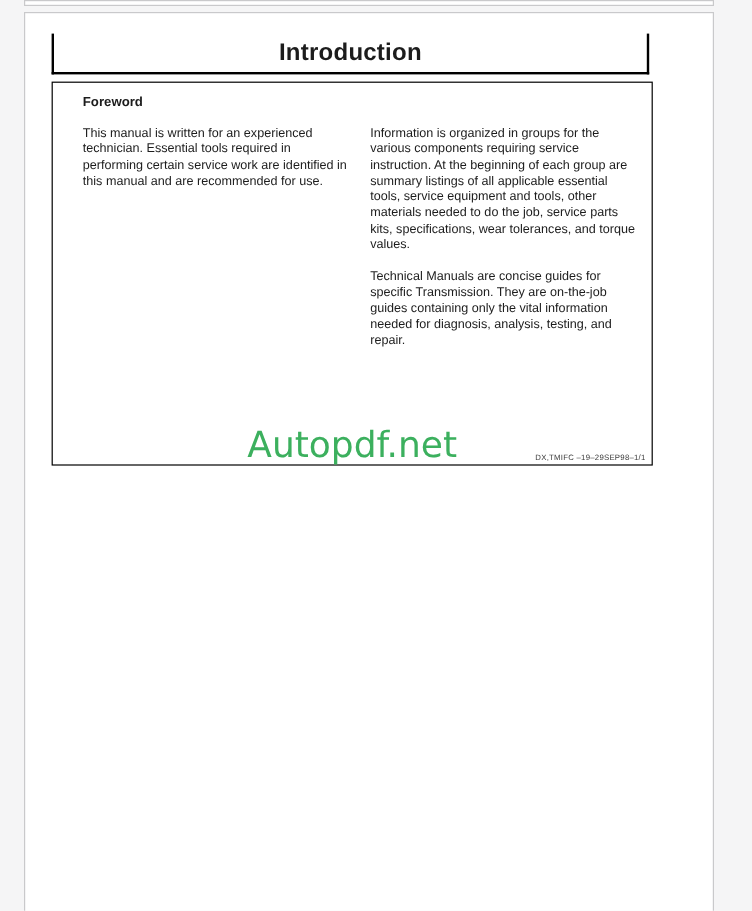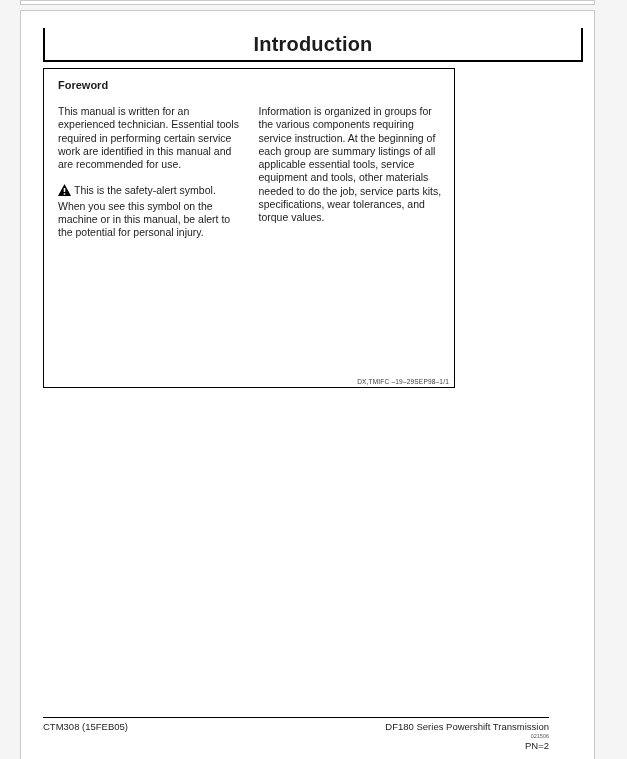--- a/index.html
+++ b/index.html
@@ -23,36 +23,36 @@
   
   .page {
     position: absolute; left: 20px; top: 10px;
     width: 575px; height: 790px;
     background: #ffffff;
     border: 1px solid #c9c9cb;
   }
 
   .title-block {
     margin: 17px 22px 0 22px;
-    width: 540px; height: 34px;
+    width: 498px; height: 34px;
     border-left: 2px solid #000;
     border-right: 2px solid #000;
     border-bottom: 2px solid #000;
     display: flex; align-items: center; justify-content: center;
   }
   .title-block h1 {
     font-size: 20px; font-weight: bold; letter-spacing: 0.2px;
   }
 
   .content-box {
     position: relative;
     margin: 6px 22px 0 22px;
-    width: 412px; height: 320px;
+    width: 501px; height: 320px;
     border: 1px solid #000;
-    padding: 10px 9px 0 14px;
+    padding: 10px 9px 0 25px;
   }
   .foreword-heading { font-size: 11px; font-weight: bold; }
 
   .columns { display: flex; gap: 14px; margin-top: 14px; }
   .col { flex: 1; font-size: 10.5px; line-height: 13.3px; }
   .col p { margin-bottom: 13px; }
 
   .alert-icon { display: inline-block; vertical-align: -2px; margin-right: 3px; }
 
   .watermark {
@@ -97,37 +97,26 @@
     <div class="title-block">
       <h1>Introduction</h1>
     </div>
 
     <div class="content-box">
       <div class="foreword-heading">Foreword</div>
 
       <div class="columns">
         <div class="col">
           <p>This manual is written for an experienced technician. Essential tools required in performing certain service work are identified in this manual and are recommended for use.</p>
-          <p><span class="alert-icon"><svg width="13" height="12" viewBox="0 0 13 12">
-                  <path d="M6.5 0 L13 12 L0 12 Z" fill="#000"></path>
-                  <rect x="5.7" y="4" width="1.6" height="4" fill="#fff"></rect>
-                  <rect x="5.7" y="9.2" width="1.6" height="1.5" fill="#fff"></rect>
-                </svg></span><span>This is the safety-alert symbol. When you see this symbol on the machine or in this manual, be alert to the potential for personal injury.</span></p>
         </div>
         <div class="col">
           <p>Information is organized in groups for the various components requiring service instruction. At the beginning of each group are summary listings of all applicable essential tools, service equipment and tools, other materials needed to do the job, service parts kits, specifications, wear tolerances, and torque values.</p>
+          <p>Technical Manuals are concise guides for specific Transmission. They are on-the-job guides containing only the vital information needed for diagnosis, analysis, testing, and repair.</p>
         </div>
       </div>
 
+      <div class="watermark" style="color: rgb(60, 176, 94);">Autopdf.net</div>
       <div class="doc-code">DX,TMIFC  –19–29SEP98–1/1</div>
     </div>
 
-    <div class="footer">
-      <div class="footer-row">
-        <span>CTM308 (15FEB05)</span>
-        <span>DF180 Series Powershift Transmission</span>
-      </div>
-      <div class="footer-print-code">021506</div>
-      <div class="footer-page-number">PN=2</div>
-    </div>
 
   </div>
 </div>
 
 </body></html>

